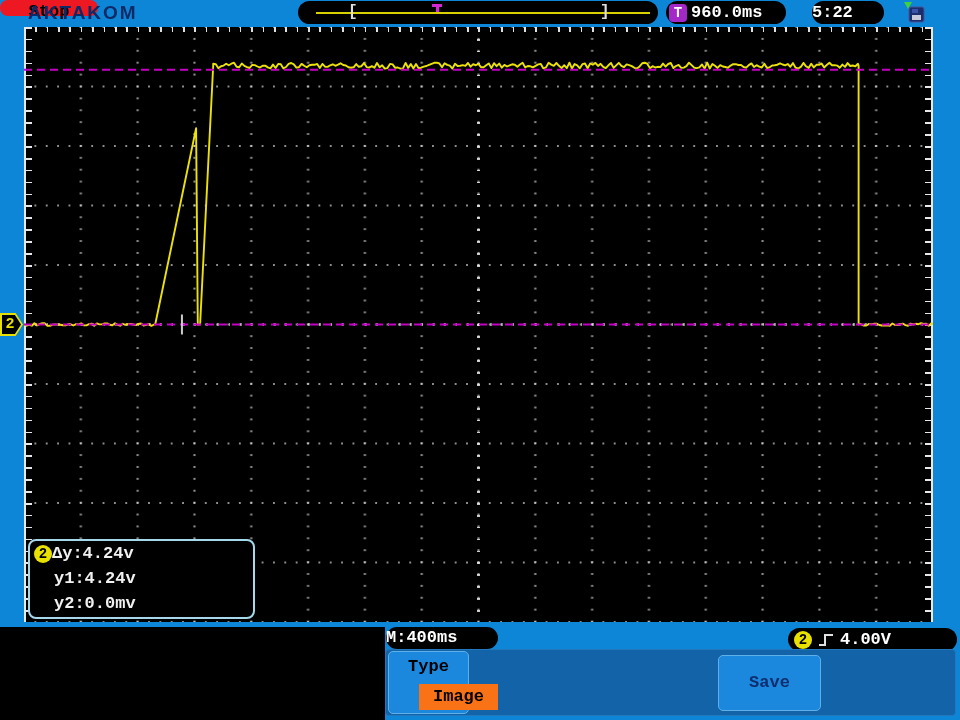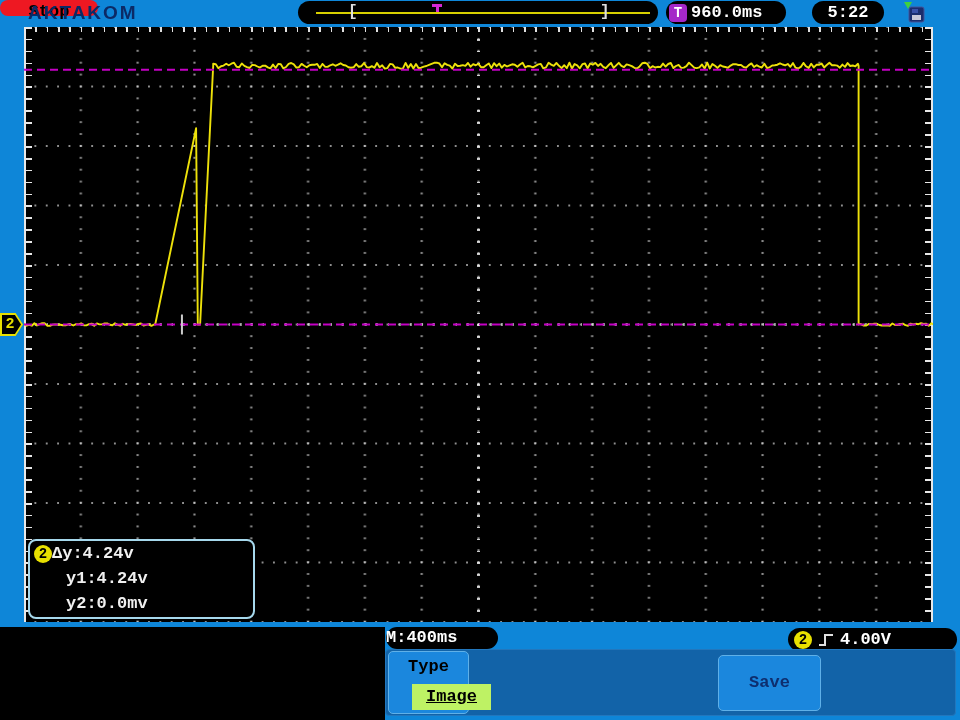--- a/index.html
+++ b/index.html
@@ -15,21 +15,21 @@
   .trigbar .yline{position:absolute;left:18px;top:11px;width:334px;height:2px;background:#d8d000;}
   .trigbar .brk{position:absolute;top:1px;color:#ddd;font-size:16px;font-weight:bold;line-height:21px;}
   .trigbar .brk.l{left:50px;}
   .trigbar .brk.r{left:302px;}
   .tmark{position:absolute;left:134px;top:3px;width:10px;height:3px;background:#d428d4;}
   .tmark:after{content:"";position:absolute;left:3.5px;top:3px;width:3px;height:5px;background:#d428d4;}
   .tpill{left:666px;top:1px;height:23px;width:120px;display:flex;align-items:center;gap:4px;padding:0 0 0 3px;box-sizing:border-box;}
   .ticon{width:18px;height:18px;background:#a428c8;border-radius:4px;color:#fff;font-size:14px;
          font-weight:bold;text-align:center;line-height:18px;flex:0 0 auto;}
   .tpill .tval{font-size:17px;font-weight:bold;}
-  .clock-pill{left:812px;top:1px;width:72px;height:23px;text-align:center;line-height:23px;
+  .clock-pill{left:812px;top:1px;width:72px;height:23px;text-align:left;line-height:23px;
               font-size:17px;font-weight:bold;}
   .storage{position:absolute;left:902px;top:1px;width:24px;height:23px;}
   
   .plot{position:absolute;left:24px;top:27px;width:909px;height:595px;background:#000;
     background-image:
       radial-gradient(circle, rgba(220,220,220,.65) 0.9px, transparent 1.4px),
       radial-gradient(circle, rgba(220,220,220,.65) 0.9px, transparent 1.4px);
     background-size:11.3625px 59.5px, 56.8125px 11.9px;
     background-position:-5.68px -29.75px, -28.4px -5.95px;}
   .axis-v{position:absolute;left:453px;top:0;width:3px;height:595px;
@@ -48,39 +48,39 @@
   .ch2tag .outer{position:absolute;inset:0;background:#e8e000;
       clip-path:polygon(0 0,68% 0,100% 50%,68% 100%,0 100%);}
   .ch2tag .inner{position:absolute;inset:2px;background:#000;
       clip-path:polygon(0 0,68% 0,100% 50%,68% 100%,0 100%);}
   .ch2tag .lbl{position:absolute;left:3px;top:2px;width:14px;text-align:center;color:#e8e000;
       font-size:15px;font-weight:bold;line-height:19px;}
   
   .cursorbox{position:absolute;left:28px;top:539px;width:227px;height:80px;background:#000;
       border:2px solid #a6d8ec;border-radius:8px;z-index:5;box-sizing:border-box;color:#f0f0f0;
       font-size:17px;font-weight:bold;}
-  .cursorbox .row{height:25px;line-height:25px;margin-left:36px;}
+  .cursorbox .row{height:25px;line-height:25px;margin-left:24px;}
   .cursorbox .row1{margin-left:4px;display:flex;align-items:center;}
   .chip{display:inline-block;width:18px;height:18px;border-radius:50%;text-align:center;
         line-height:18px;font-size:14px;font-weight:bold;flex:0 0 auto;}
   .chip.y{background:#e8e000;color:#000;}
   
   .bl-panel{position:absolute;left:0;top:627px;width:385px;height:93px;background:#000;}
   .mpill{position:absolute;left:386px;top:627px;width:112px;height:22px;background:#000;border-radius:11px;
          color:#fff;line-height:22px;font-size:17px;font-weight:bold;}
   .trigpill{position:absolute;left:788px;top:628px;width:169px;height:23px;background:#000;border-radius:12px;
          display:flex;align-items:center;gap:6px;padding:0 10px 0 6px;box-sizing:border-box;
          color:#fff;font-size:17px;font-weight:bold;}
   .menu-panel{position:absolute;left:385px;top:649px;width:571px;height:67px;background:#1263a8;
          border:1px solid #2277bd;border-radius:4px;box-sizing:border-box;}
   .softbtn{position:absolute;background:#1b87dd;border:1px solid #5fb0e8;border-radius:5px;box-sizing:border-box;}
   .type-btn{left:388px;top:651px;width:81px;height:63px;}
   .type-btn .tlabel{margin-top:5px;text-align:center;font-size:17px;font-weight:bold;color:#000;}
-  .type-btn .tvalue{position:absolute;left:23px;top:32px;width:79px;height:26px;background:#bef264;
-        text-align:center;line-height:26px;font-size:17px;font-weight:bold;color:#000;text-decoration:underline;}
+  .type-btn .tvalue{position:absolute;left:30px;top:32px;width:79px;height:26px;background:#f97316;
+        text-align:center;line-height:26px;font-size:17px;font-weight:bold;color:#000;}
   .save-btn{left:718px;top:655px;width:103px;height:56px;text-align:center;line-height:54px;
         font-size:17px;font-weight:bold;color:#0e2e6e;}
 </style>
 </head>
 <body>
 
 <div class="screen">
 
   <div class="brand">AKTAKOM</div>
   <div class="stop-pill">Stop</div>

